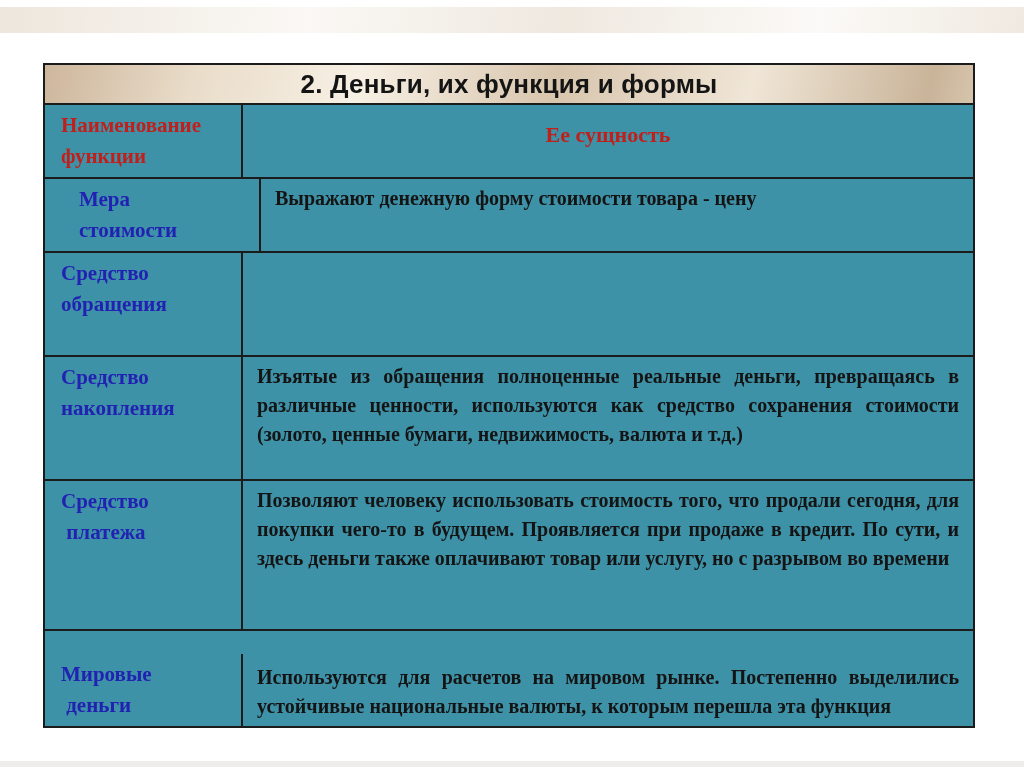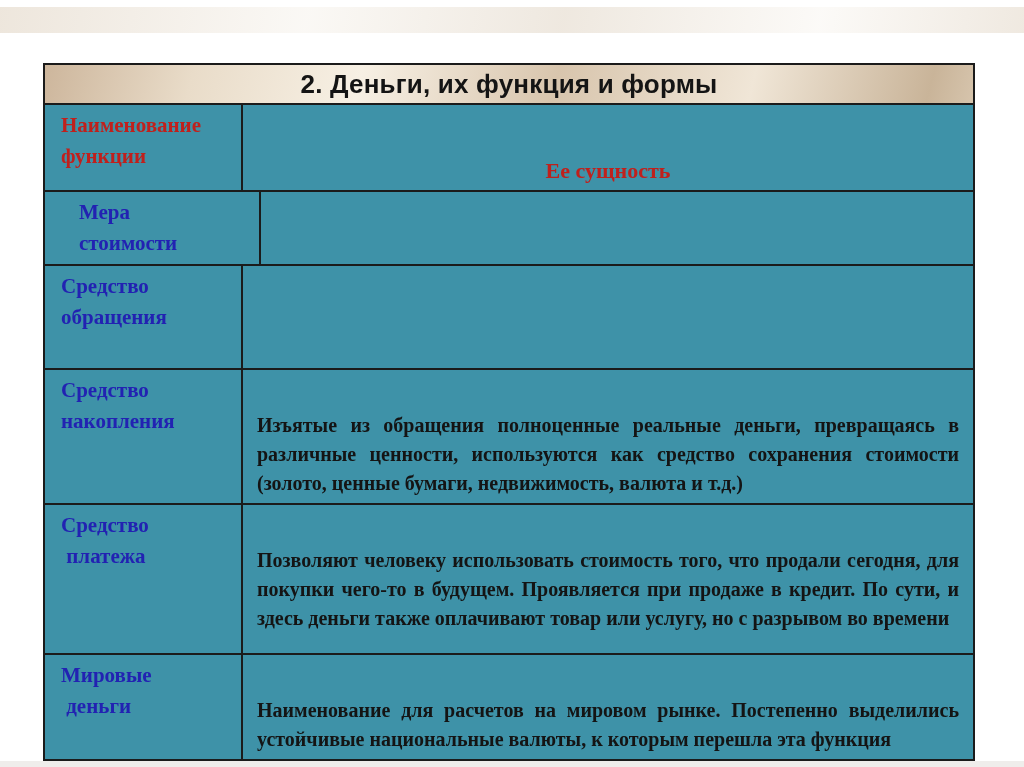--- a/index.html
+++ b/index.html
@@ -49,42 +49,41 @@
     font-weight: bold;
     font-size: 26px;
     color: #141414;
     letter-spacing: 0.2px;
   }
   .t-row {
     display: flex;
     border-bottom: 2px solid #1b1b1b;
     background: #3E92A8;
   }
-  .t-row:last-child { border-bottom: none; }
+  .t-row:last-child { border-bottom: none; align-items: flex-end; }
   .cell-left {
     flex: 0 0 198px;
     box-sizing: border-box;
     border-right: 2px solid #1b1b1b;
     padding: 5px 8px 5px 16px;
     color: #2222B2;
     font-weight: bold;
     font-size: 21px;
     line-height: 31px;
     white-space: pre-wrap;
   }
   .cell-right {
     flex: 1 1 auto;
     box-sizing: border-box;
     padding: 5px 14px 5px 14px;
     color: #141414;
     font-weight: bold;
     font-size: 20px;
     line-height: 29px;
     text-align: justify;
-    margin-top: 36px;
   }
   .header-row .cell-left {
     color: #C0201C;
   }
   .header-row .cell-right {
     color: #C0201C;
     font-size: 22px;
     text-align: center;
     padding-top: 15px;
   }
@@ -107,20 +106,21 @@
 
     <div class="t-row header-row row-header">
       <div class="cell-left">Наименование
 функции</div>
       <div class="cell-right">Ее сущность</div>
     </div>
 
     <div class="t-row row-0">
       <div class="cell-left">Мера
 стоимости</div>
+      <div class="cell-right">Выражают денежную форму стоимости товара - цену</div>
     </div>
 
     <div class="t-row row-1">
       <div class="cell-left">Средство
 обращения</div>
     </div>
 
     <div class="t-row row-2">
       <div class="cell-left">Средство
 накопления</div>
@@ -129,19 +129,19 @@
 
     <div class="t-row row-3">
       <div class="cell-left">Средство
  платежа</div>
       <div class="cell-right">Позволяют человеку использовать стоимость того, что продали сегодня, для покупки чего-то в будущем. Проявляется при продаже в кредит. По сути, и здесь деньги также оплачивают товар или услугу, но с разрывом во времени</div>
     </div>
 
     <div class="t-row row-4">
       <div class="cell-left">Мировые
  деньги</div>
-      <div class="cell-right">Наименование для расчетов на мировом рынке. Постепенно выделились устойчивые национальные валюты, к которым перешла эта функция</div>
+      <div class="cell-right">Используются для расчетов на мировом рынке. Постепенно выделились устойчивые национальные валюты, к которым перешла эта функция</div>
     </div>
 
   </div>
 
   <div class="bottom-band"></div>
 </div>
 
 </body></html>

